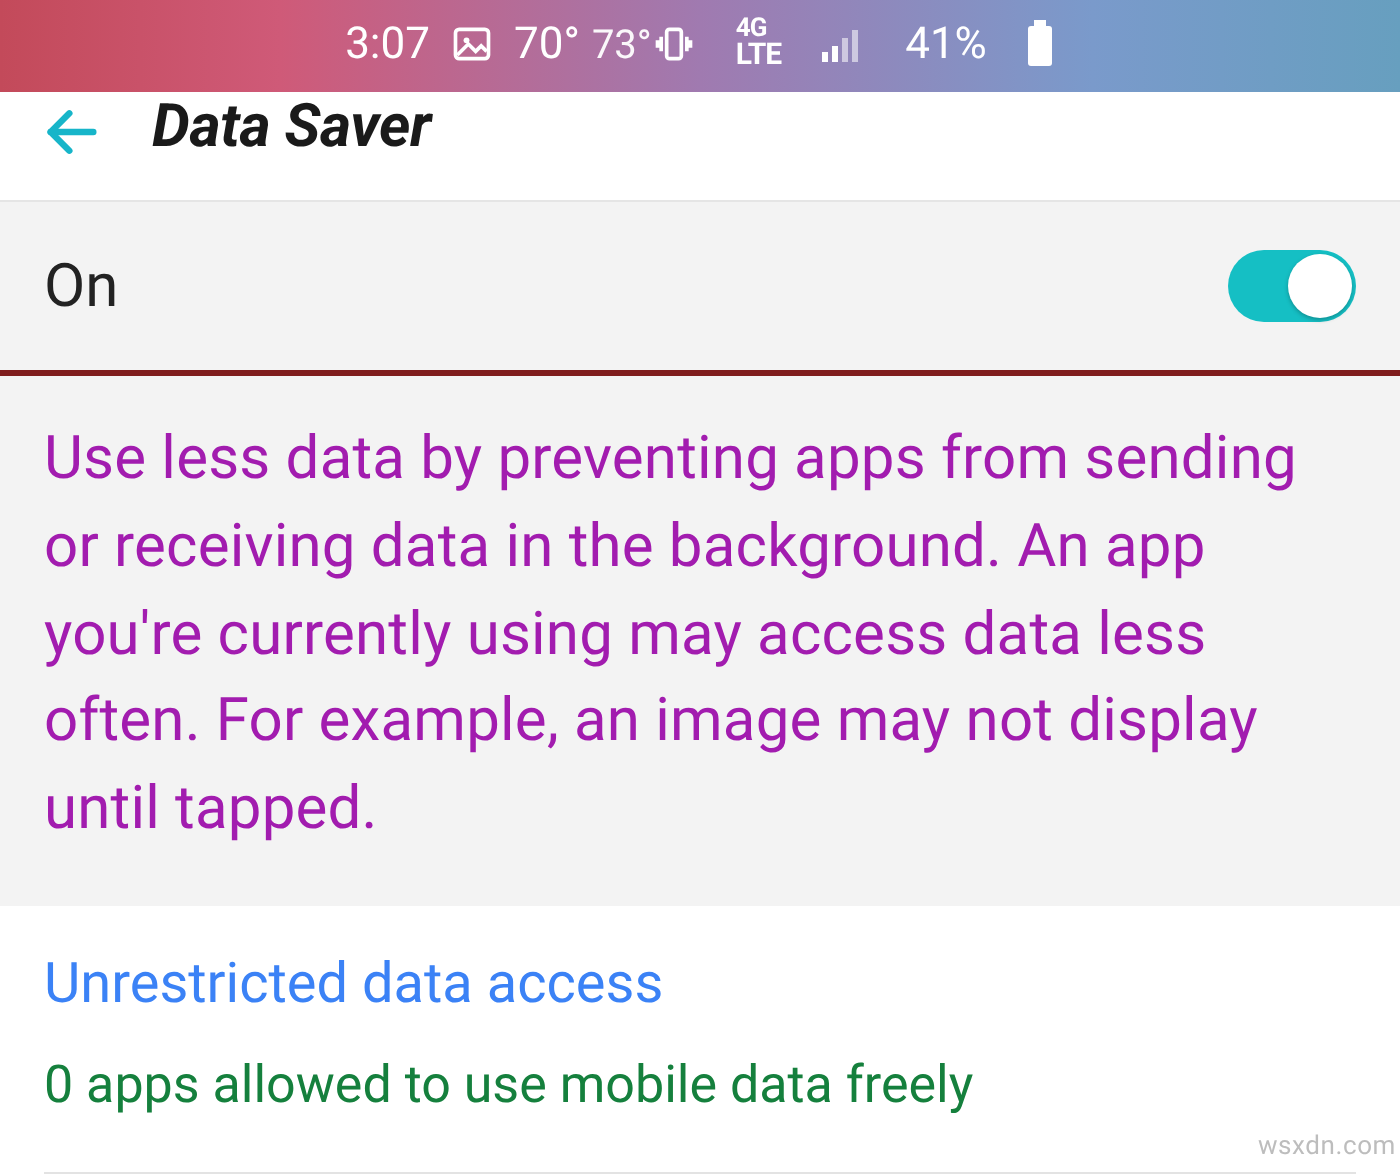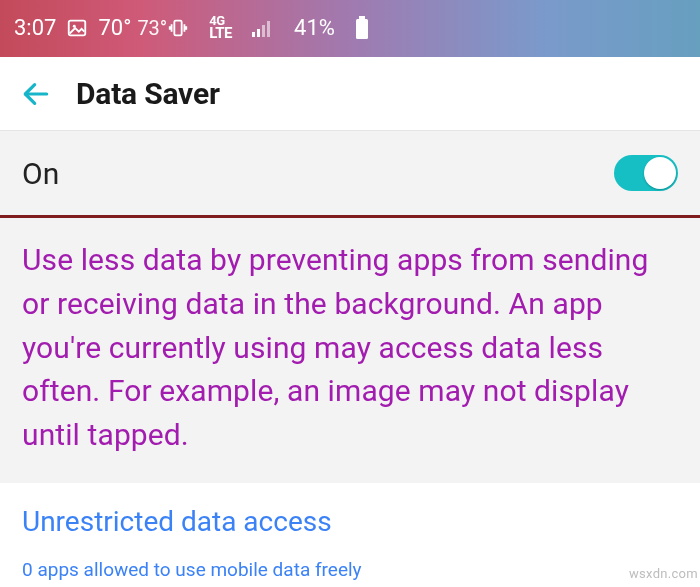--- a/index.html
+++ b/index.html
@@ -11,26 +11,26 @@
     }
     html, body {
       width: 700px;
       height: 587px;
       background: #ffffff;
       overflow: hidden;
       position: relative;
     }
     
     .status-bar {
-      height: 57px;
+      height: 46px;
       background: linear-gradient(90deg, #c34a5a 0%, #cf5a78 20%, #a07ab0 50%, #7a9acb 78%, #679fbf 100%);
       color: #ffffff;
       display: flex;
       align-items: center;
-      justify-content: flex-start;
+      justify-content: center;
       padding: 0 14px 2px 14px;
       font-size: 22px;
       font-weight: 400;
     }
     .status-left, .status-right {
       display: flex;
       align-items: center;
       gap: 10px;
     }
     .temp-pair {
@@ -44,27 +44,28 @@
     }
     .status-right {
       gap: 20px;
     }
     .batt-pct {
       font-size: 22px;
     }
     .icon-svg { display: block; }
     
     .app-bar {
-      height: 74px;
-      display: flex;
-      align-items: center;
+      height: 55px;
+      display: flex;
+      align-items: flex-start;
       padding: 0 16px;
       gap: 20px;
       border-bottom: 1px solid #e5e5e5;
       background: #ffffff;
+      font-style: italic;
     }
     .back-btn {
       width: 40px;
       height: 40px;
       display: flex;
       align-items: center;
       justify-content: center;
       color: #17b5c9;
       background: none;
       border: none;
@@ -123,22 +124,22 @@
       padding: 22px 22px 16px 22px;
       cursor: pointer;
     }
     .list-title {
       font-size: 28px;
       color: #3b82f6;
       font-weight: 400;
       margin-bottom: 20px;
     }
     .list-sub {
-      font-size: 19px;
-      color: #3b82f6;
+      font-size: 26px;
+      color: #15803d;
     }
     .divider {
       height: 1px;
       background: #e3e3e3;
       margin: 12px 22px 0 22px;
     }
     .watermark {
       position: absolute;
       bottom: 6px;
       right: 2px;

